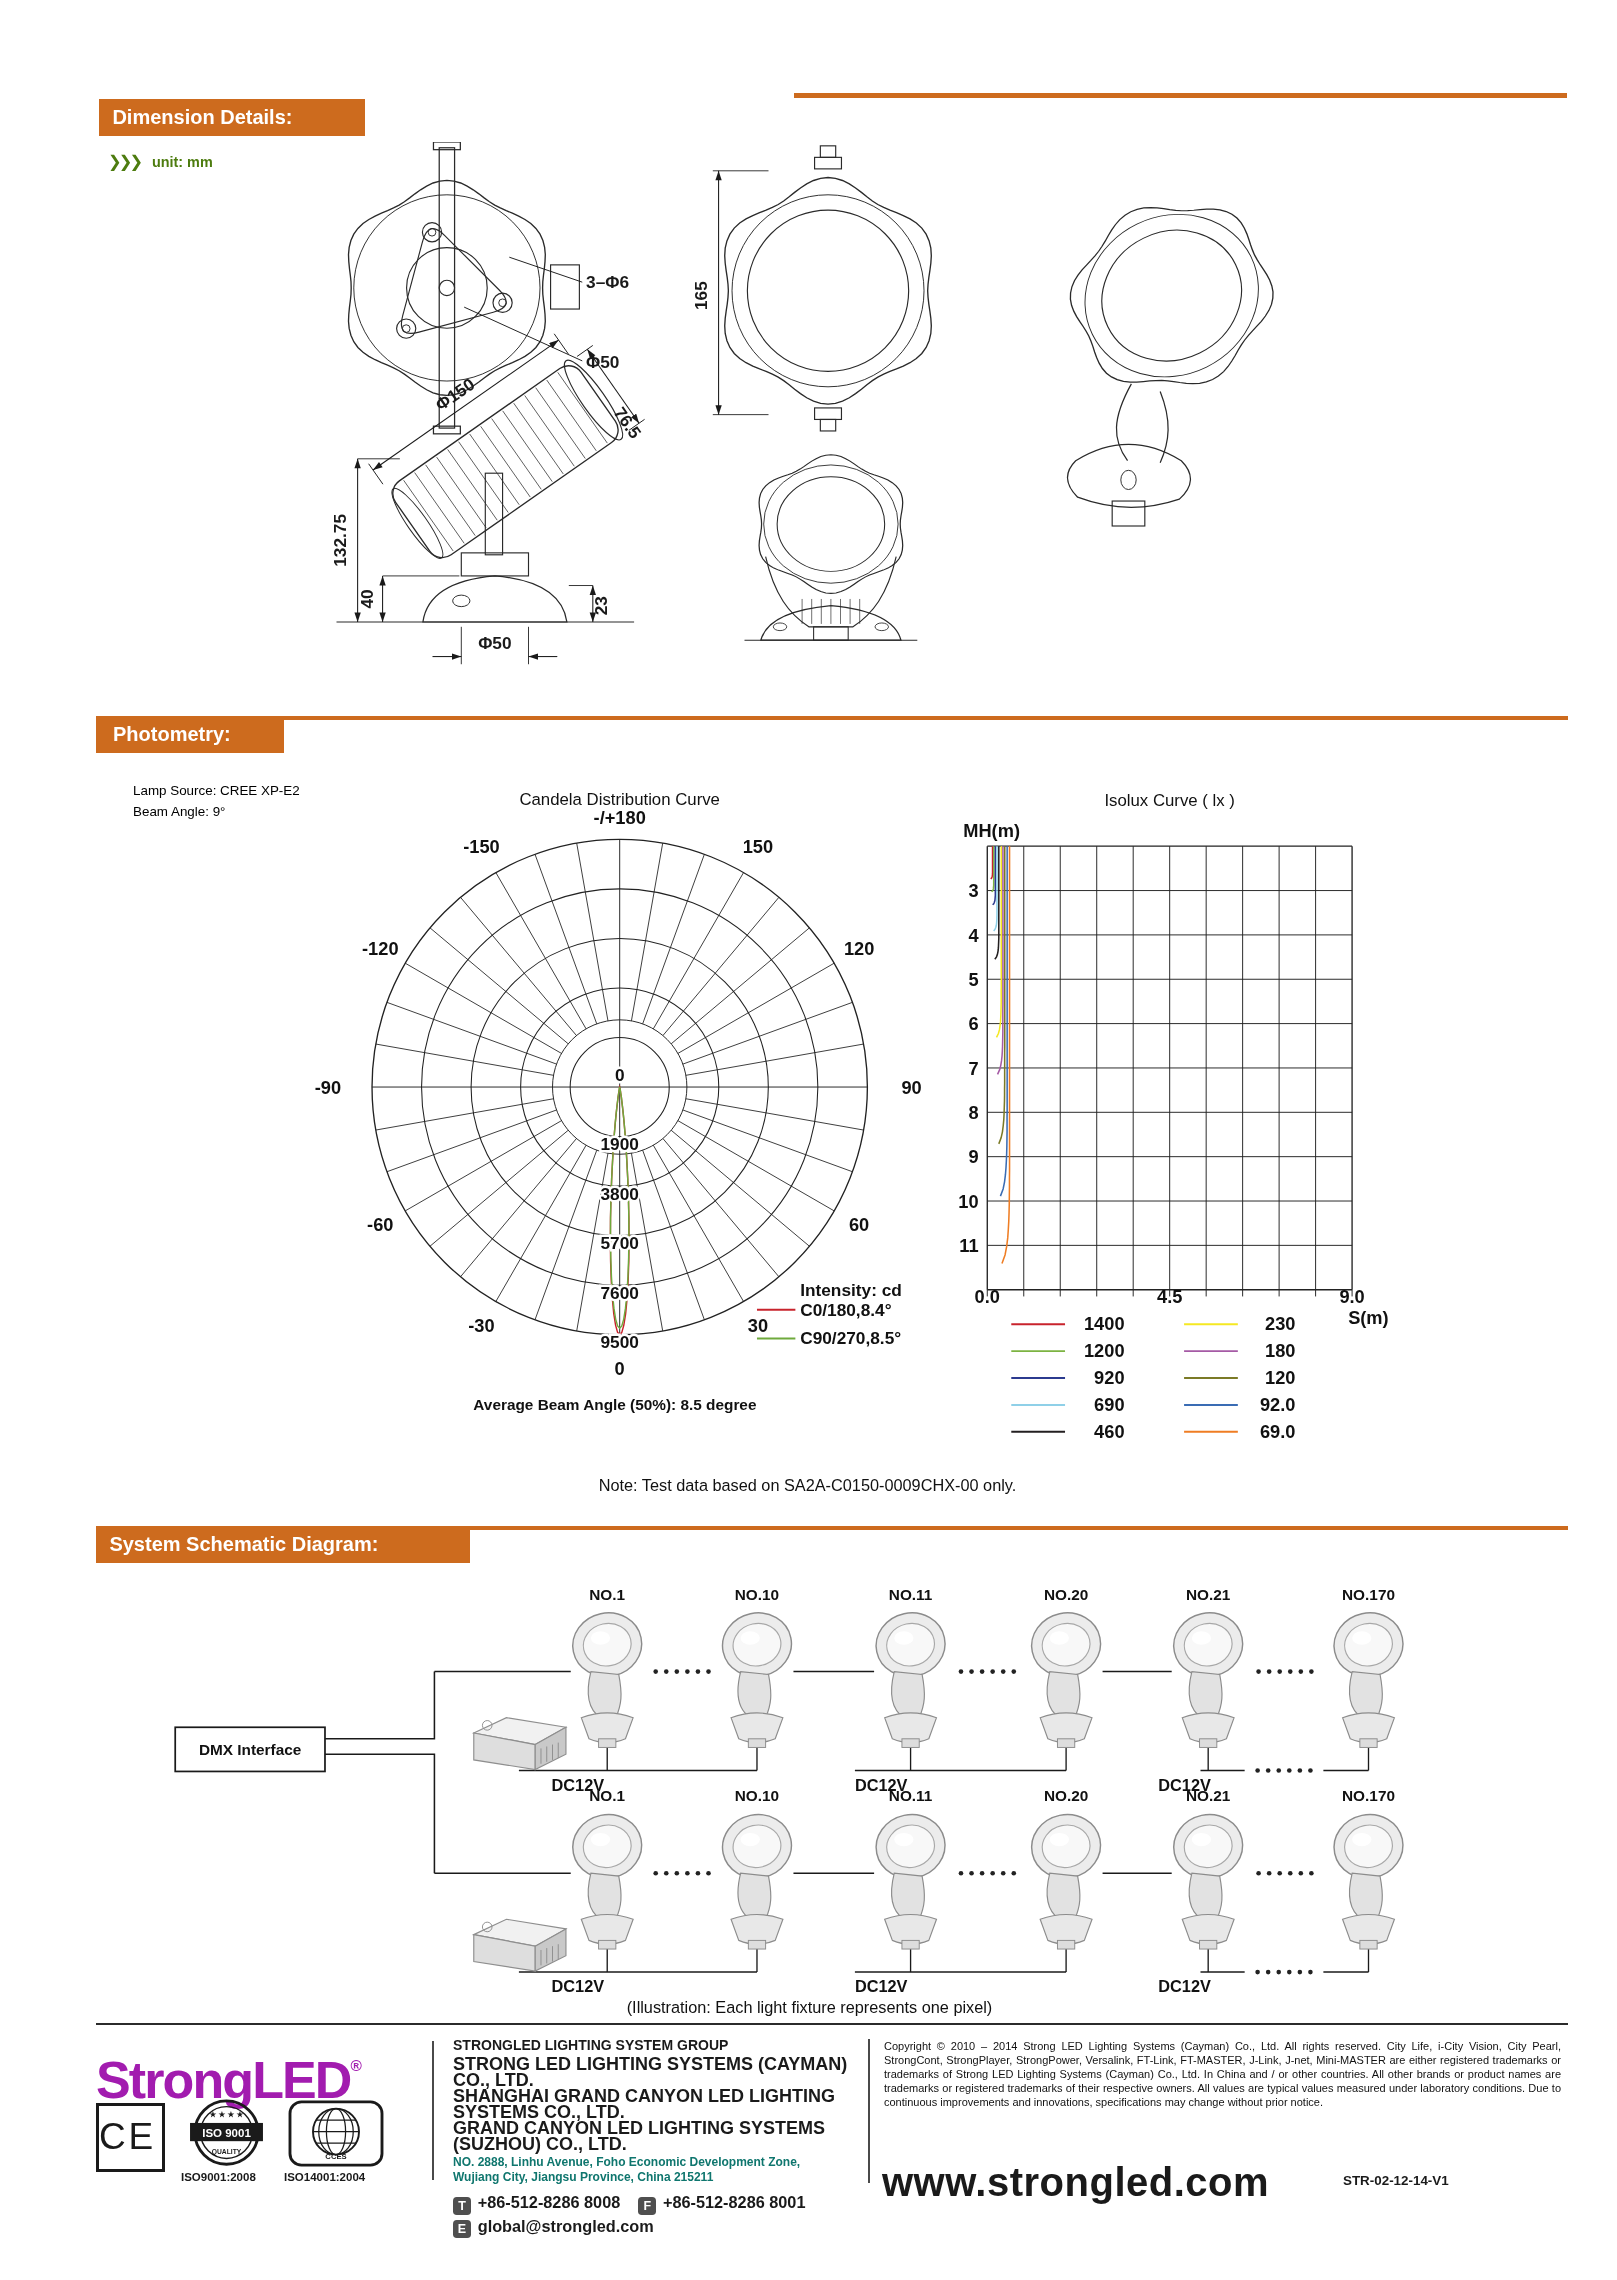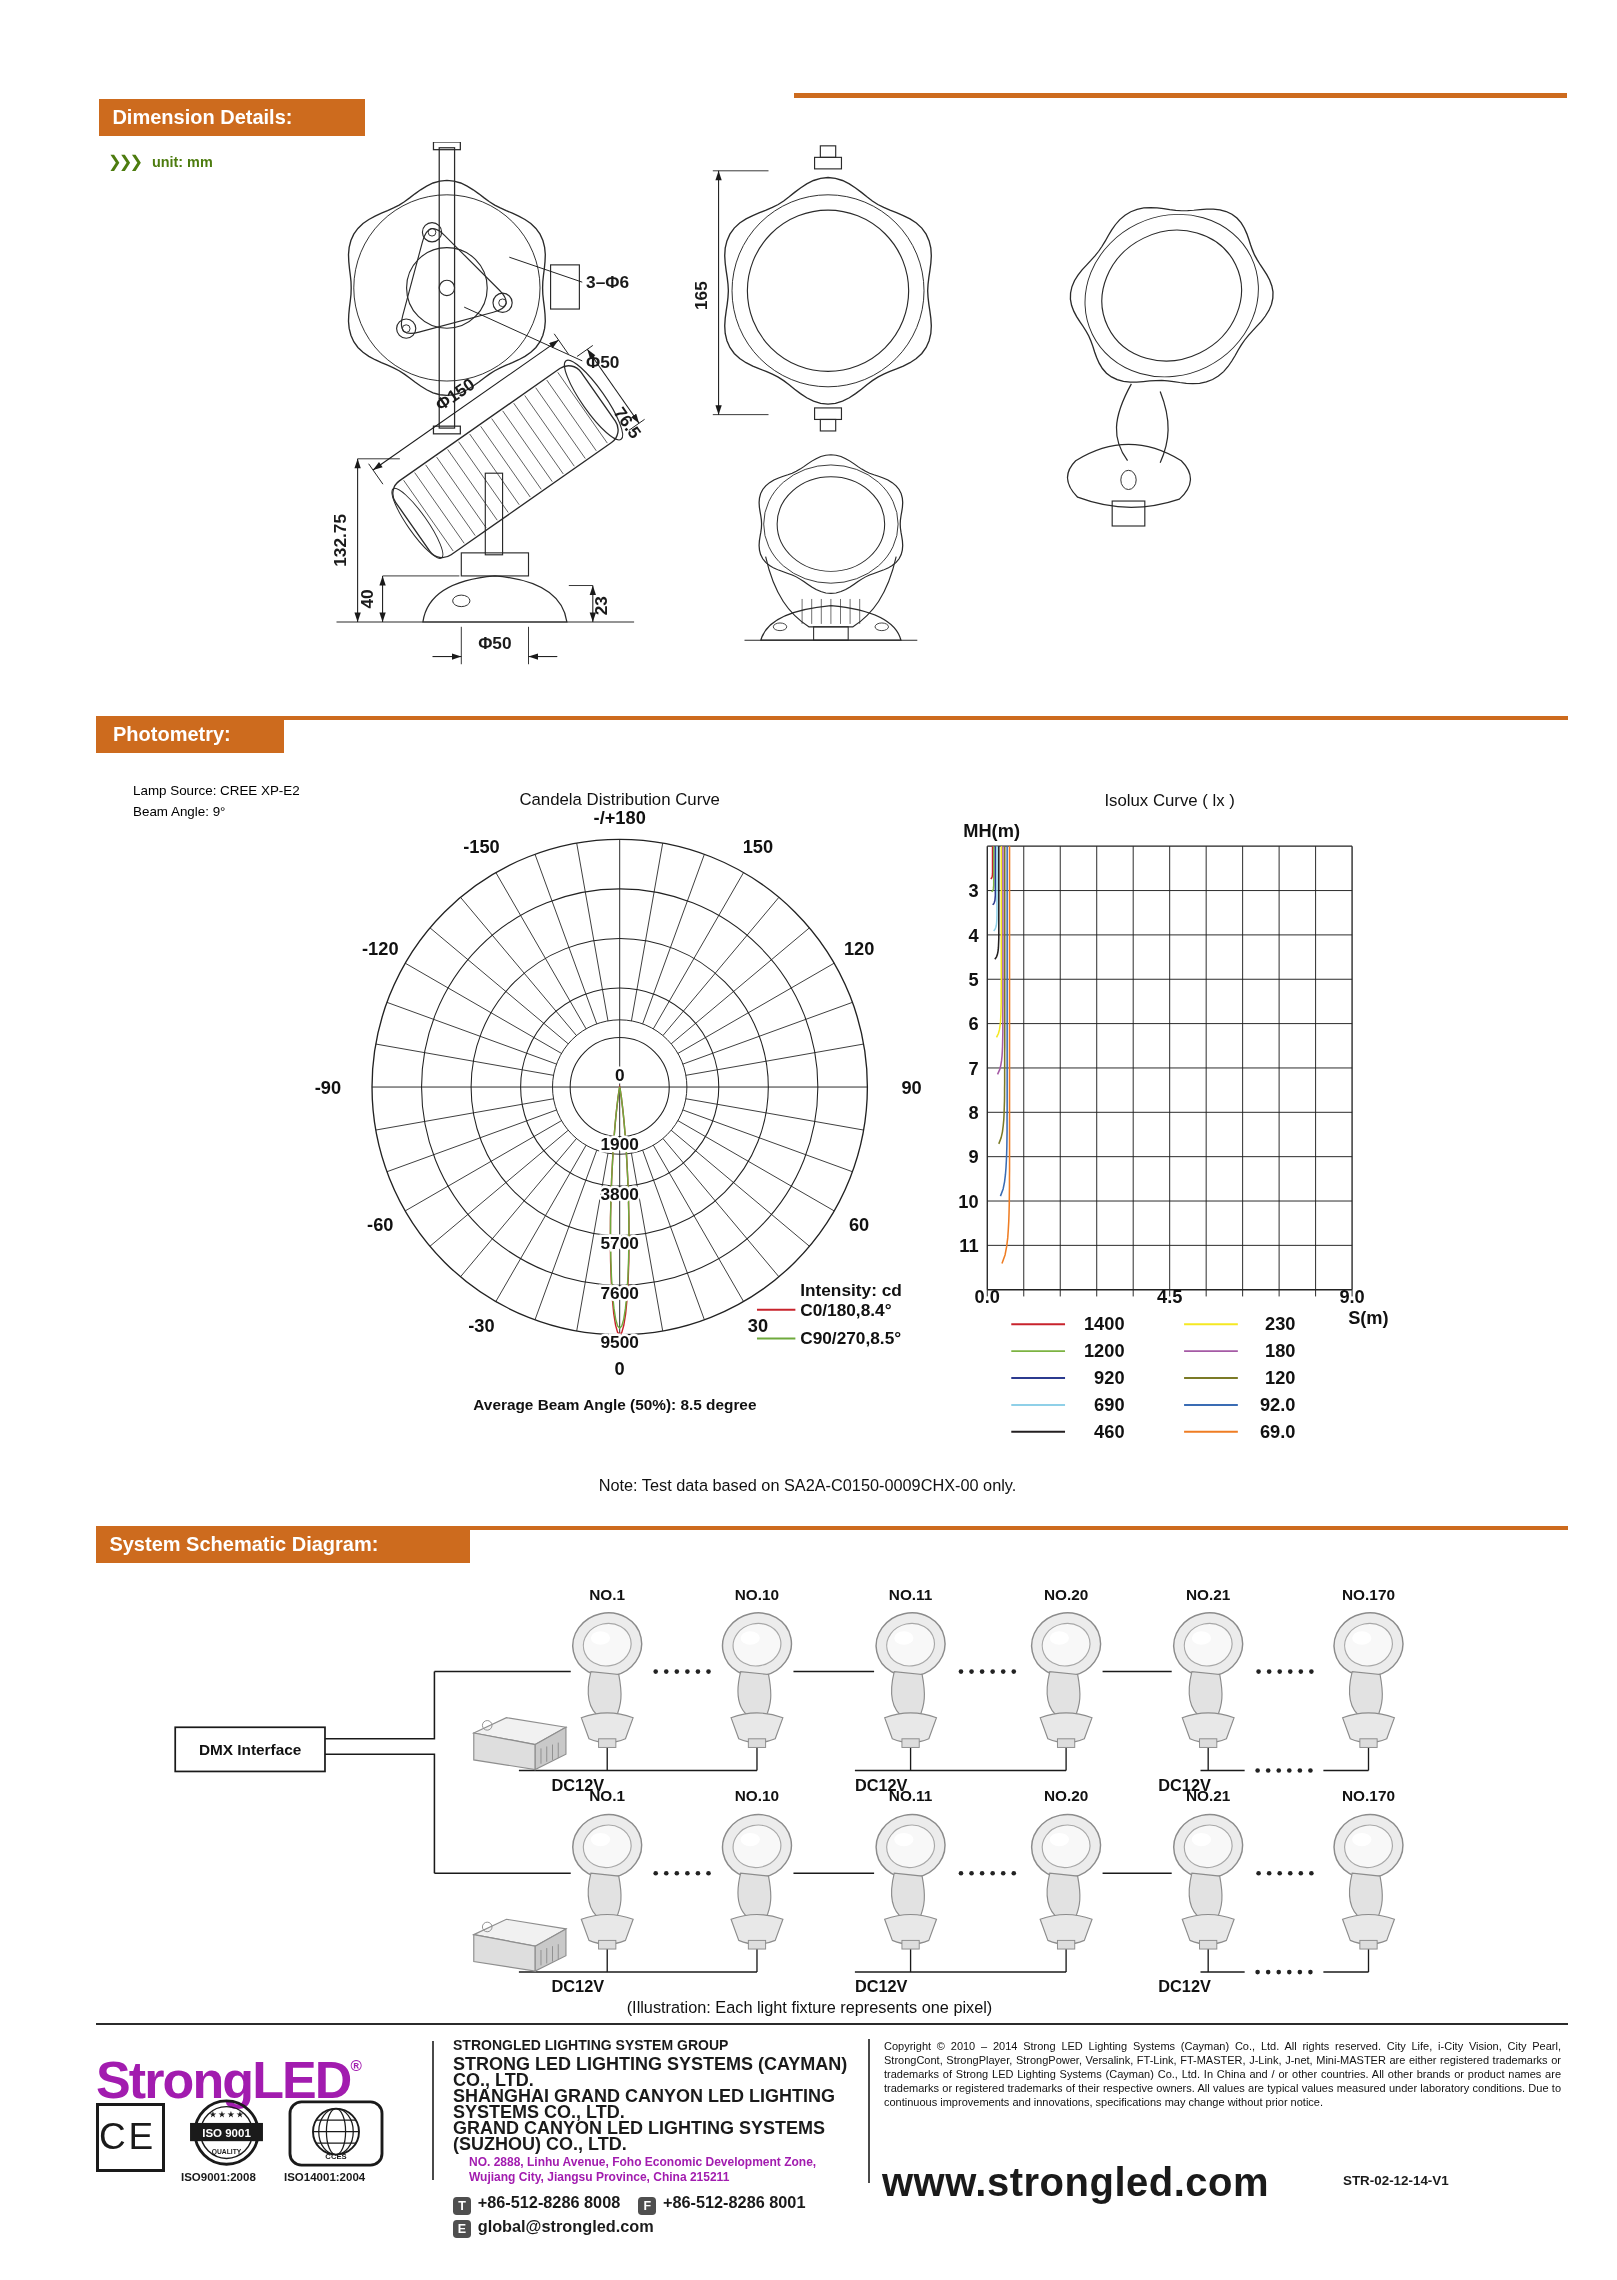--- a/index.html
+++ b/index.html
@@ -17,21 +17,21 @@
   .caption{font-size:16.3px;color:#111;text-align:center;}
   .ftr-rule{background:#2b2b2b;height:1.9px;}
   .vline{background:#4a4a4a;width:1.9px;}
   .logo{font-size:52px;font-weight:800;color:#a21caf;letter-spacing:-1.9px;line-height:48px;}
   .logo sup{font-size:15.4px;vertical-align:27px;letter-spacing:0;}
   .cebox{width:63px;height:63px;border:3.8px solid #1a1a1a;text-align:left;line-height:61px;
          font-size:37px;font-weight:500;letter-spacing:2.9px;color:#1a1a1a;}
   .certlbl{font-size:11.5px;font-weight:700;}
   .grp{font-size:14px;font-weight:800;line-height:17.3px;}
   .cmp{font-size:18px;font-weight:700;line-height:16px;}
-  .addr{font-size:12px;font-weight:700;line-height:15.4px;color:#a21caf;margin-left:16px;}
+  .addr{font-size:12px;font-weight:700;line-height:15.4px;color:#0f766e;}
   .contact{font-size:16.3px;font-weight:800;line-height:23px;}
   .cicon{display:inline-block;width:18px;height:18px;border-radius:3.8px;background:#4f4f4f;color:#fff;
          font-size:12.5px;font-weight:800;text-align:center;line-height:18px;margin-right:6.7px;vertical-align:-1.9px;}
   .copy{font-size:11px;font-weight:400;line-height:14px;color:#111;text-align:justify;}
   .site{font-size:40px;font-weight:800;letter-spacing:0.5px;}
   .doccode{font-size:13.4px;font-weight:700;}
   
   text{font-family:"Liberation Sans", sans-serif;}
   .dimtxt{font-size:18px;font-weight:700;fill:#1a1a1a;}
   .chtitle{font-size:17.5px;font-weight:500;fill:#111;}

